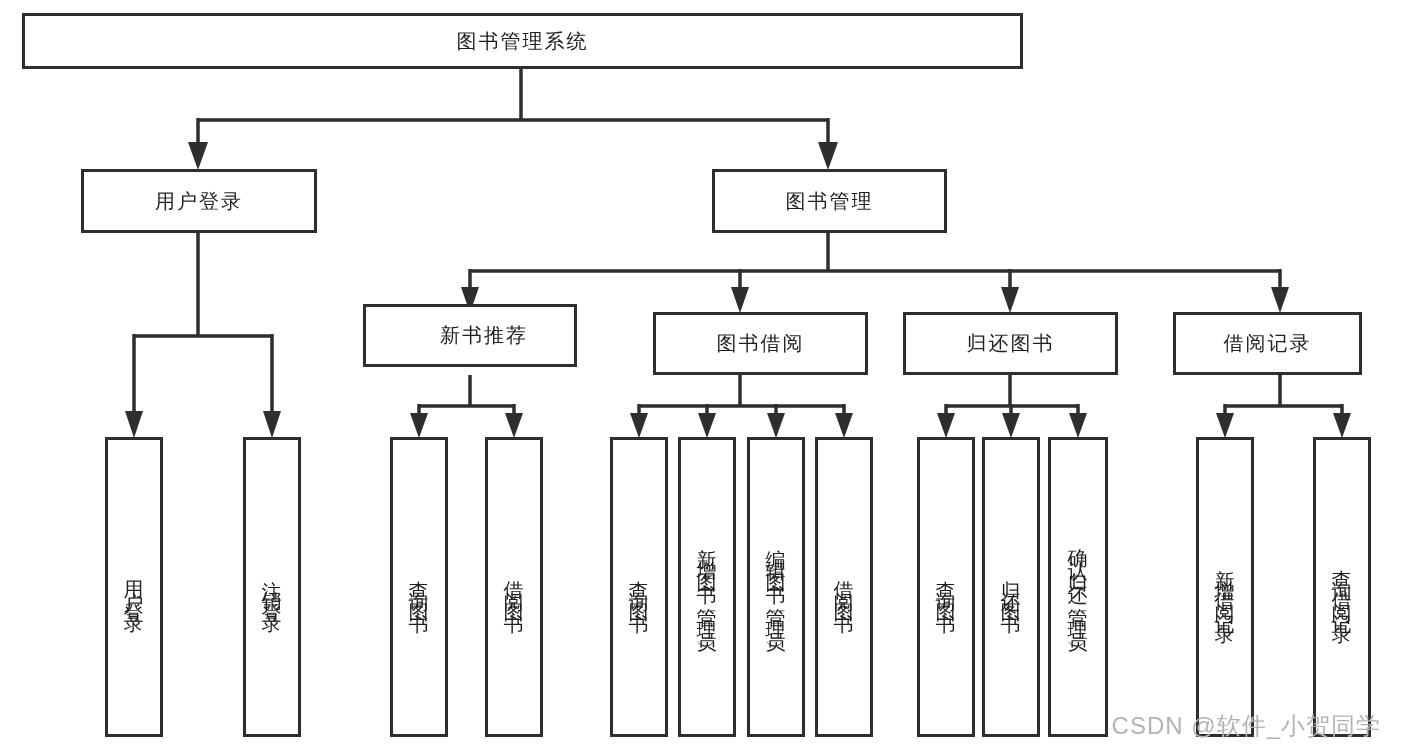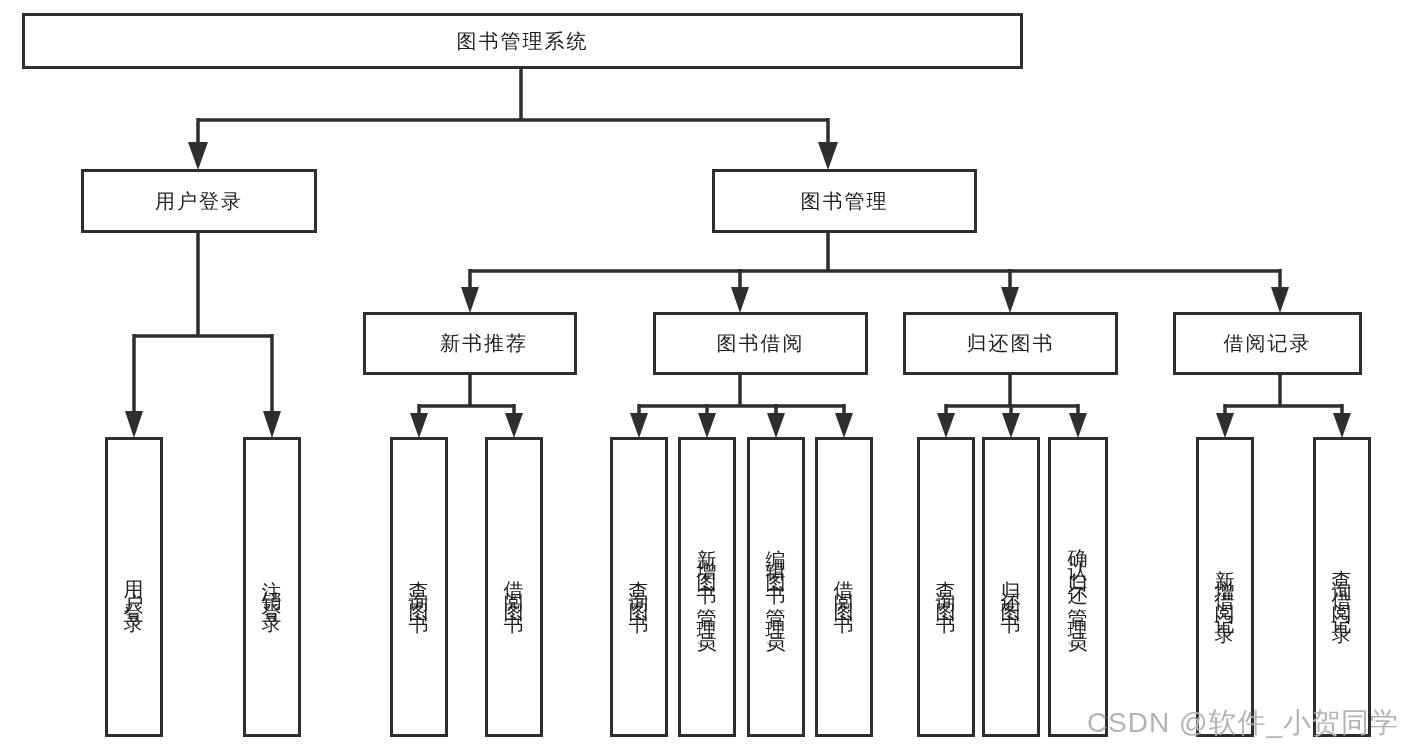--- a/index.html
+++ b/index.html
@@ -38,23 +38,23 @@
     font-size: 20px;
     letter-spacing: 11px;
     line-height: 1;
     top: 437px;
     width: 58px;
     height: 300px;
   }
   .v-node.long { letter-spacing: 12px; }
   .watermark {
     position: absolute;
-    right: 6px;
+    right: 24px;
     bottom: 5px;
-    font-size: 28px;
+    font-size: 24px;
     letter-spacing: 1px;
     color: #b3b3b3;
     white-space: nowrap;
     z-index: 5;
   }
 </style>
 </head>
 <body>
 
 <div class="stage">
@@ -102,23 +102,23 @@
       <polygon points="1069,413 1087,413 1078,438"></polygon>
 
       <polygon points="1216,413 1234,413 1225,438"></polygon>
       <polygon points="1333,413 1351,413 1342,438"></polygon>
     </g>
   </svg>
 
   <div class="node h-node" style="left:22px; top:13px; width:1001px; height:56px;">图书管理系统</div>
 
   <div class="node h-node" style="left:81px; top:169px; width:236px; height:64px;">用户登录</div>
-  <div class="node h-node" style="left:712px; top:169px; width:265px; height:64px;">图书管理</div>
+  <div class="node h-node" style="left:712px; top:169px; width:235px; height:64px;">图书管理</div>
 
-  <div class="node h-node" style="left:363px; top:312px; width:214px; height:63px;padding-left:28px;">新书推荐</div>
+  <div class="node h-node" style="left:363px; top:304px; width:214px; height:63px;padding-left:28px;">新书推荐</div>
   <div class="node h-node" style="left:633px; top:312px; width:215px; height:63px;margin-left:20px;">图书借阅</div>
   <div class="node h-node" style="left:903px; top:312px; width:215px; height:63px;">归还图书</div>
   <div class="node h-node" style="left:1173px; top:312px; width:189px; height:63px;">借阅记录</div>
 
   <div class="node v-node" style="left:105px;">用户登录</div>
   <div class="node v-node" style="left:243px;">注销登录</div>
 
   <div class="node v-node" style="left:390px;">查询图书</div>
   <div class="node v-node" style="left:485px;">借阅图书</div>
 

